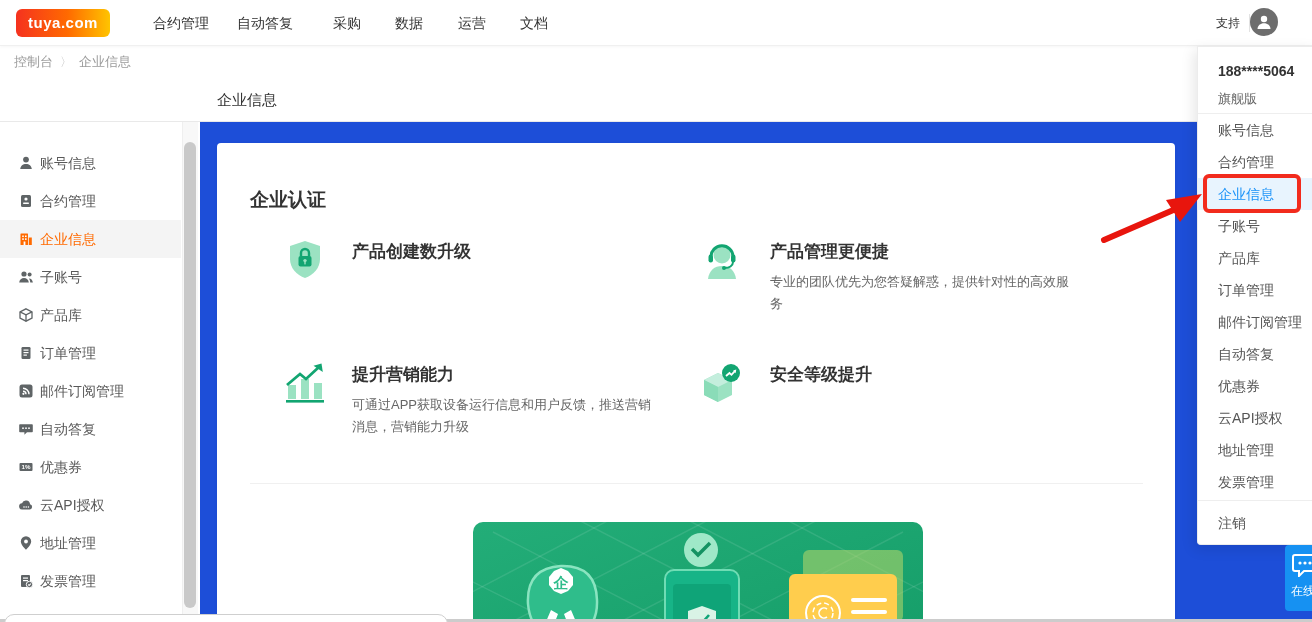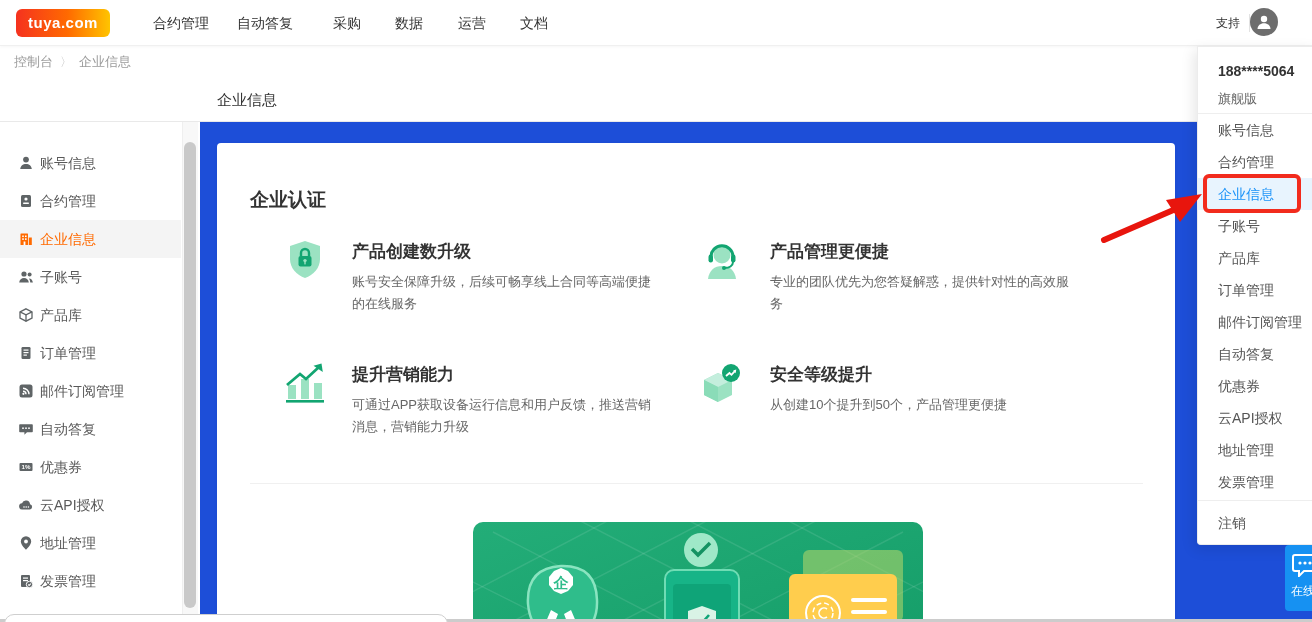--- a/index.html
+++ b/index.html
@@ -228,21 +228,20 @@
     <div class="abs" style="left:66px;top:95px">
       <svg class="feat-icon" viewBox="0 0 44 44">
           <path d="M22 3l15 5v13c0 9-6.5 16-15 19C13.5 37 7 30 7 21V8z" fill="#9be2c2"></path>
           <rect x="15.5" y="18" width="13" height="10.5" rx="2" fill="#12a571"></rect>
           <path d="M18 18v-3a4 4 0 0 1 8 0v3" stroke="#12a571" stroke-width="2.4" fill="none"></path>
           <circle cx="22" cy="22.6" r="1.7" fill="#9be2c2"></circle>
           <rect x="21.3" y="23.4" width="1.4" height="3" fill="#9be2c2"></rect>
         </svg>
     </div>
     <div class="abs feat-title" style="left:135px;top:97px">产品创建数升级</div>
-    <div class="abs feat-desc" style="left:135px;top:128px">账号安全保障升级，后续可畅享线上合同等高端便捷的在线服务</div>
 
     <div class="abs" style="left:483px;top:95px">
       <svg class="feat-icon" viewBox="0 0 44 44">
           <circle cx="22" cy="17" r="8.5" fill="#9be2c2"></circle>
           <path d="M8 41c1-8.5 6.5-13 14-13s13 4.5 14 13z" fill="#9be2c2"></path>
           <path d="M11 19a11 11 0 0 1 22-.5" stroke="#12a571" stroke-width="3" fill="none" stroke-linecap="round"></path>
           <rect x="8.5" y="16.5" width="4.5" height="8" rx="2.2" fill="#12a571"></rect>
           <rect x="31" y="16.5" width="4.5" height="8" rx="2.2" fill="#12a571"></rect>
           <path d="M33 24c0 4-4 6-8 6" stroke="#12a571" stroke-width="2" fill="none" stroke-linecap="round"></path>
           <circle cx="24" cy="30" r="2" fill="#12a571"></circle>
@@ -268,21 +267,20 @@
       <svg class="feat-icon" viewBox="0 0 44 44">
           <polygon points="18,12 32,19 32,34 18,41 4,34 4,19" fill="#9be2c2"></polygon>
           <polygon points="18,12 32,19 18,26 4,19" fill="#c4eedd"></polygon>
           <polygon points="18,26 18,41 4,34 4,19" fill="#8adcb8"></polygon>
           <circle cx="31" cy="12" r="9" fill="#12a571"></circle>
           <path d="M26 15l3.5-3 2 1.8 3.5-4" stroke="#fff" stroke-width="1.8" fill="none"></path>
           <polygon points="36.3,8.4 35.6,12.2 33.2,9.5" fill="#fff"></polygon>
         </svg>
     </div>
     <div class="abs feat-title" style="left:553px;top:220px">安全等级提升</div>
-    <div class="abs feat-desc" style="left:553px;top:251px">从创建10个提升到50个，产品管理更便捷</div>
 
     <div class="abs card-divider"></div>
 
     <div class="abs banner">
       <svg width="450" height="160" viewBox="0 0 450 160">
         <defs>
             <linearGradient id="bg" x1="0" y1="0" x2="1" y2="1">
               <stop offset="0" stop-color="#23ad78"></stop>
               <stop offset="1" stop-color="#149c67"></stop>
             </linearGradient>

